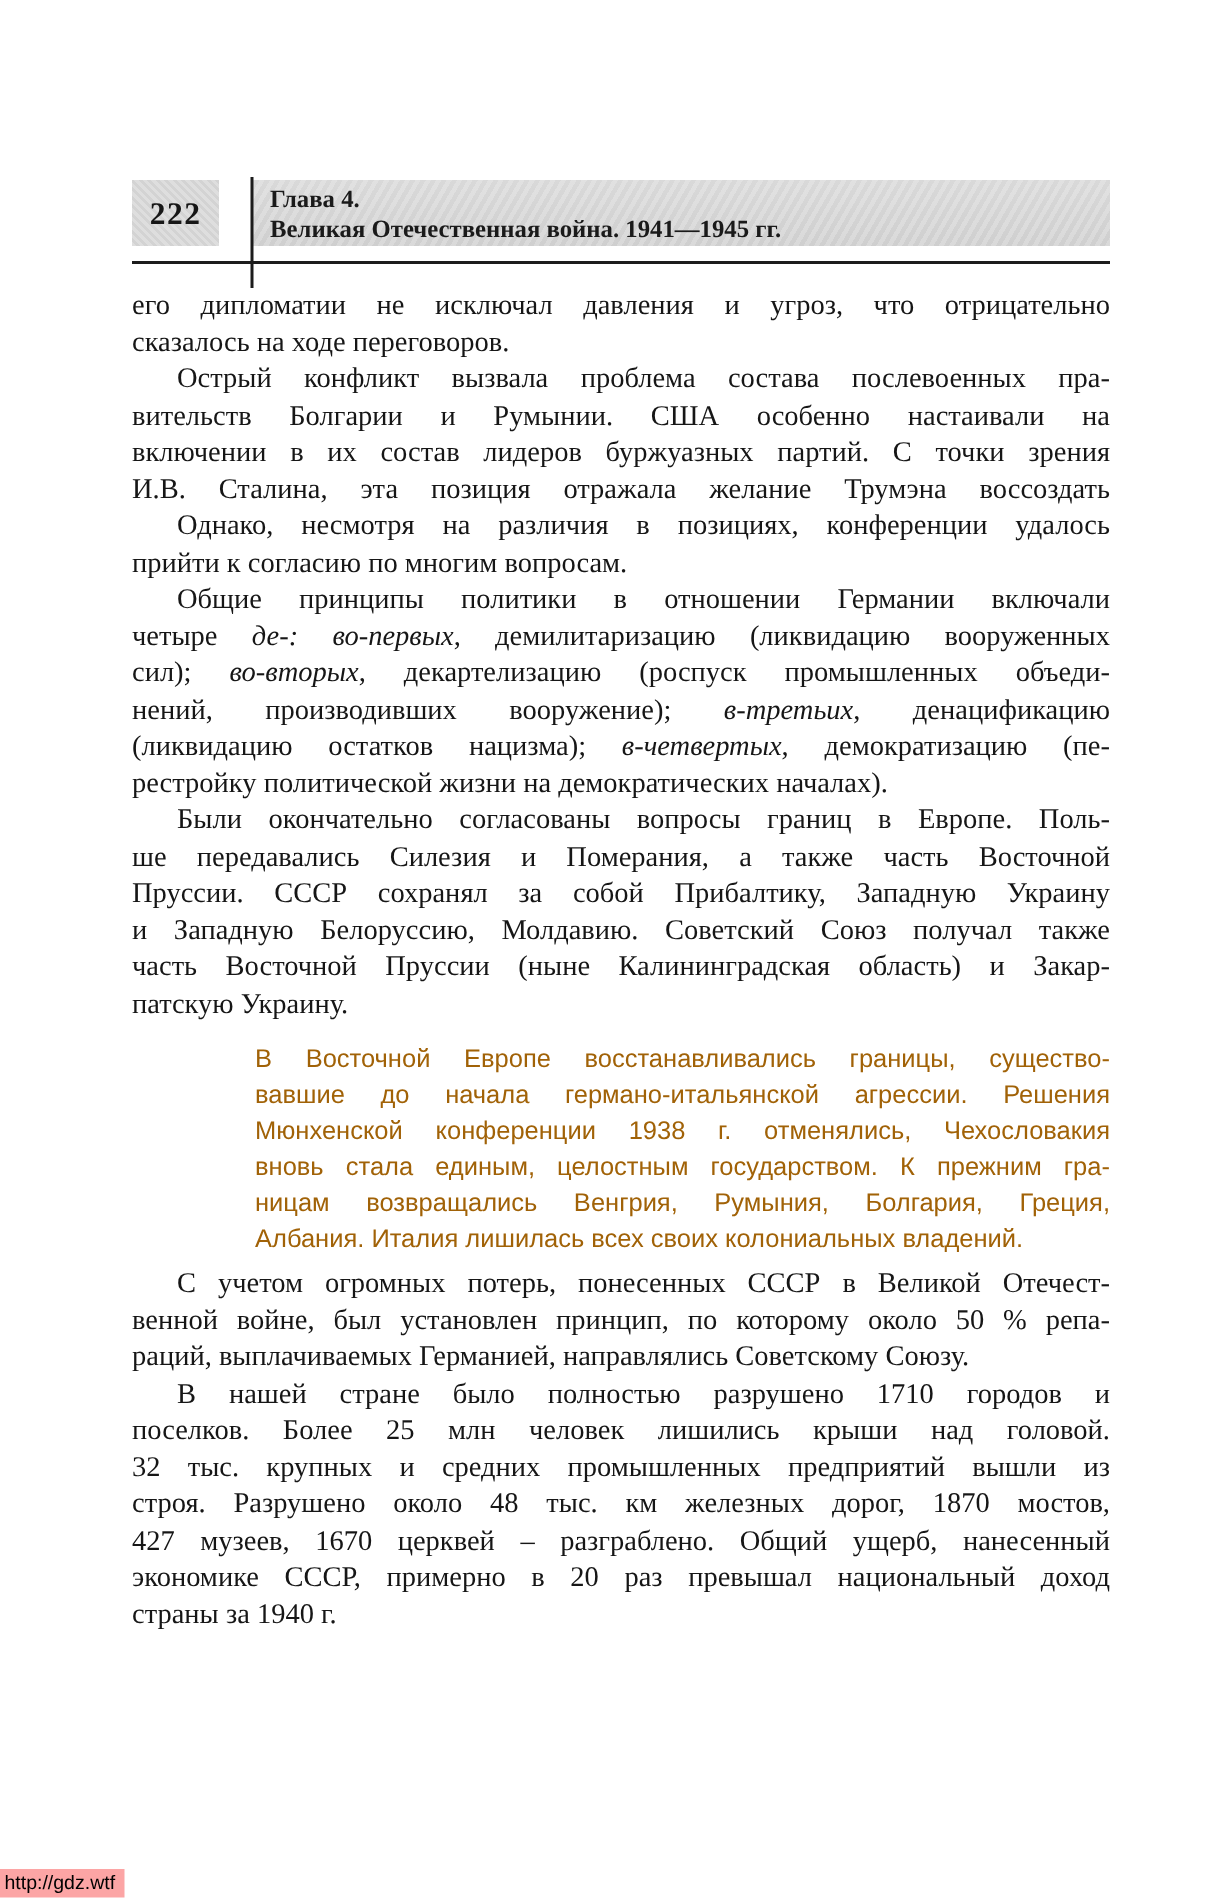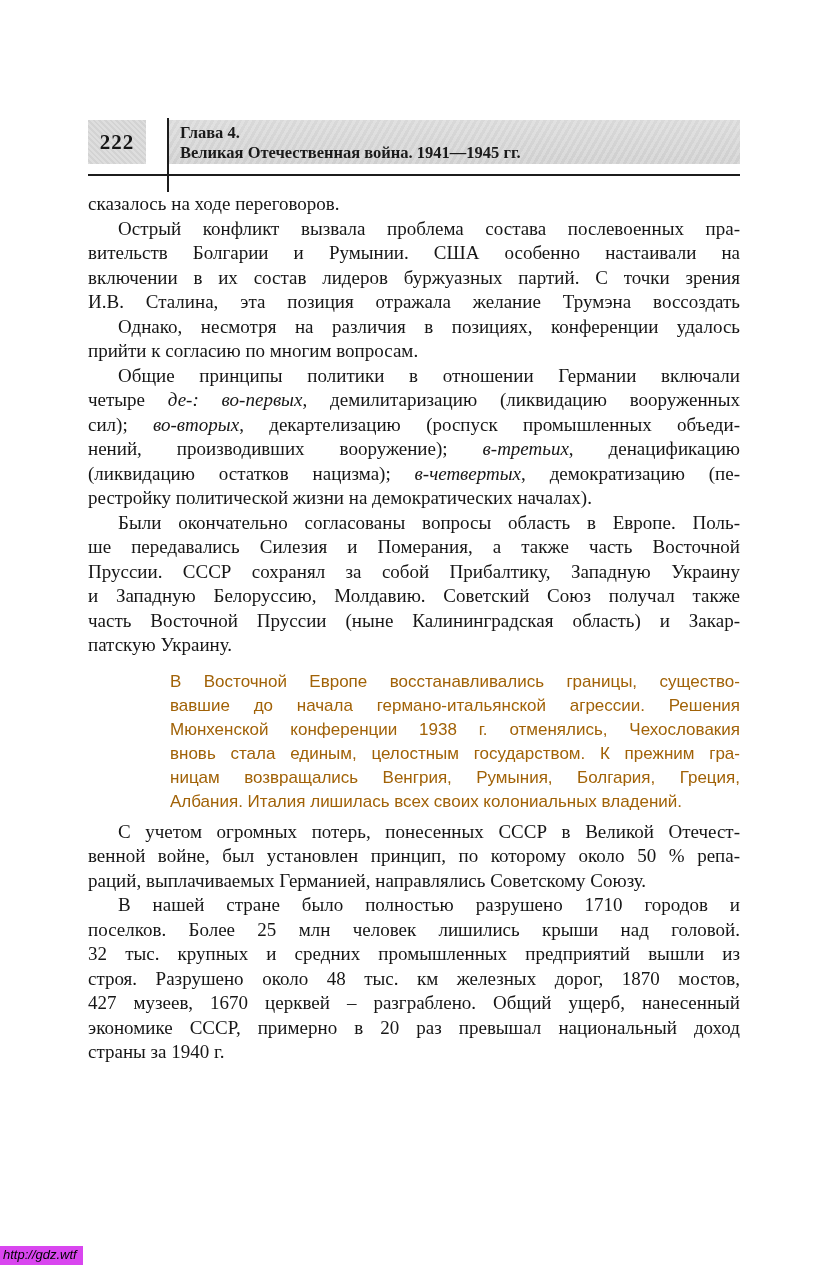--- a/index.html
+++ b/index.html
@@ -76,20 +76,21 @@
         <div class="vrule"></div>
       </div>
       <div class="chapterbox">
         <div class="l1">Глава 4.</div>
         <div class="l2">Великая Отечественная война. 1941—1945 гг.</div>
       </div>
     </div>
     <div class="hrule"></div>
     <div class="bodytext">
         <div class="para body">
+          <div class="line"><span>его дипломатии не исключал давления и угроз, что отрицательно</span></div>
           <div class="line last"><span>сказалось на ходе переговоров.</span></div>
         </div>
         <div class="para body">
           <div class="line indent"><span>Острый конфликт вызвала проблема состава послевоенных пра-</span></div>
           <div class="line"><span>вительств Болгарии и Румынии. США особенно настаивали на</span></div>
           <div class="line"><span>включении в их состав лидеров буржуазных партий. С точки зрения</span></div>
           <div class="line"><span>И.В. Сталина, эта позиция отражала желание Трумэна воссоздать</span></div>
         </div>
         <div class="para body">
           <div class="line indent"><span>Однако, несмотря на различия в позициях, конференции удалось</span></div>
@@ -97,21 +98,21 @@
         </div>
         <div class="para body">
           <div class="line indent"><span>Общие принципы политики в отношении Германии включали</span></div>
           <div class="line"><span>четыре </span><span class="it">де-: во-первых</span><span>, демилитаризацию (ликвидацию вооруженных</span></div>
           <div class="line"><span>сил); </span><span class="it">во-вторых</span><span>, декартелизацию (роспуск промышленных объеди-</span></div>
           <div class="line"><span>нений, производивших вооружение); </span><span class="it">в-третьих</span><span>, денацификацию</span></div>
           <div class="line"><span>(ликвидацию остатков нацизма); </span><span class="it">в-четвертых</span><span>, демократизацию (пе-</span></div>
           <div class="line last"><span>рестройку политической жизни на демократических началах).</span></div>
         </div>
         <div class="para body">
-          <div class="line indent"><span>Были окончательно согласованы вопросы область в Европе. Поль-</span></div>
+          <div class="line indent"><span>Были окончательно согласованы вопросы границ в Европе. Поль-</span></div>
           <div class="line"><span>ше передавались Силезия и Померания, а также часть Восточной</span></div>
           <div class="line"><span>Пруссии. СССР сохранял за собой Прибалтику, Западную Украину</span></div>
           <div class="line"><span>и Западную Белоруссию, Молдавию. Советский Союз получал также</span></div>
           <div class="line"><span>часть Восточной Пруссии (ныне Калининградская область) и Закар-</span></div>
           <div class="line last"><span>патскую Украину.</span></div>
         </div>
         <div class="para note">
           <div class="line"><span>В Восточной Европе восстанавливались границы, существо-</span></div>
           <div class="line"><span>вавшие до начала германо-итальянской агрессии. Решения</span></div>
           <div class="line"><span>Мюнхенской конференции 1938 г. отменялись, Чехословакия</span></div>
@@ -128,14 +129,14 @@
           <div class="line indent"><span>В нашей стране было полностью разрушено 1710 городов и</span></div>
           <div class="line"><span>поселков. Более 25 млн человек лишились крыши над головой.</span></div>
           <div class="line"><span>32 тыс. крупных и средних промышленных предприятий вышли из</span></div>
           <div class="line"><span>строя. Разрушено около 48 тыс. км железных дорог, 1870 мостов,</span></div>
           <div class="line"><span>427 музеев, 1670 церквей – разграблено. Общий ущерб, нанесенный</span></div>
           <div class="line"><span>экономике СССР, примерно в 20 раз превышал национальный доход</span></div>
           <div class="line last"><span>страны за 1940 г.</span></div>
         </div>
       </div>
   </div>
-  <a class="watermark" href="#" style="background: #d946ef; font-style: italic;">http://gdz.wtf</a>
+  <a class="watermark" href="#" style="background: #fca5a5;">http://gdz.wtf</a>
 </div>
 
 </body></html>

